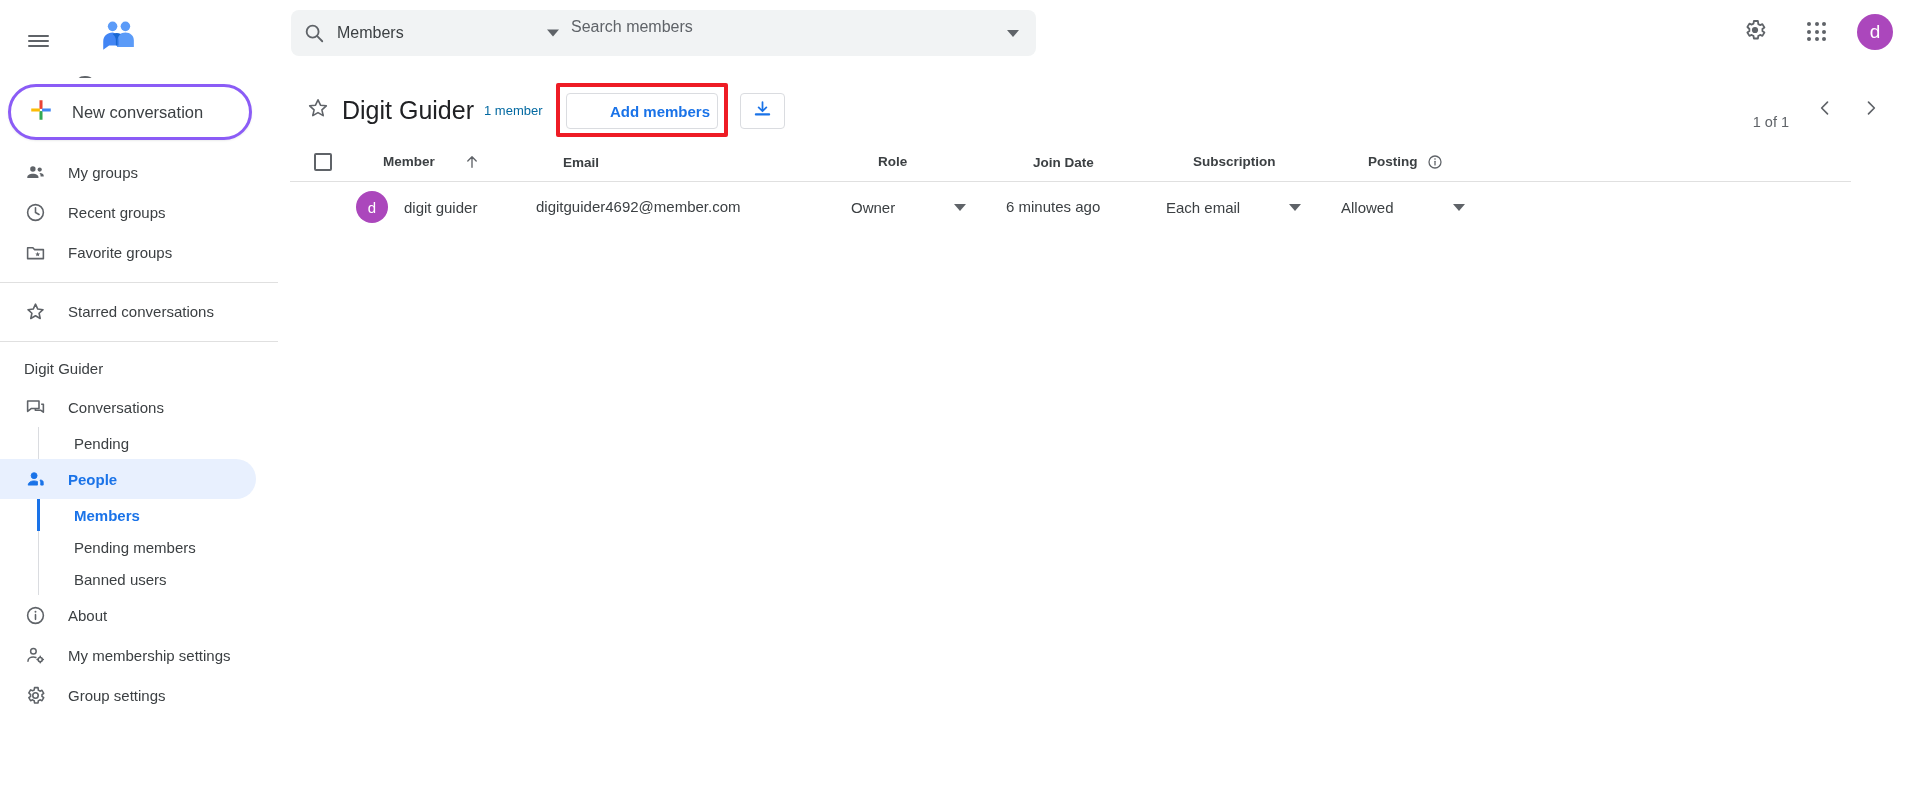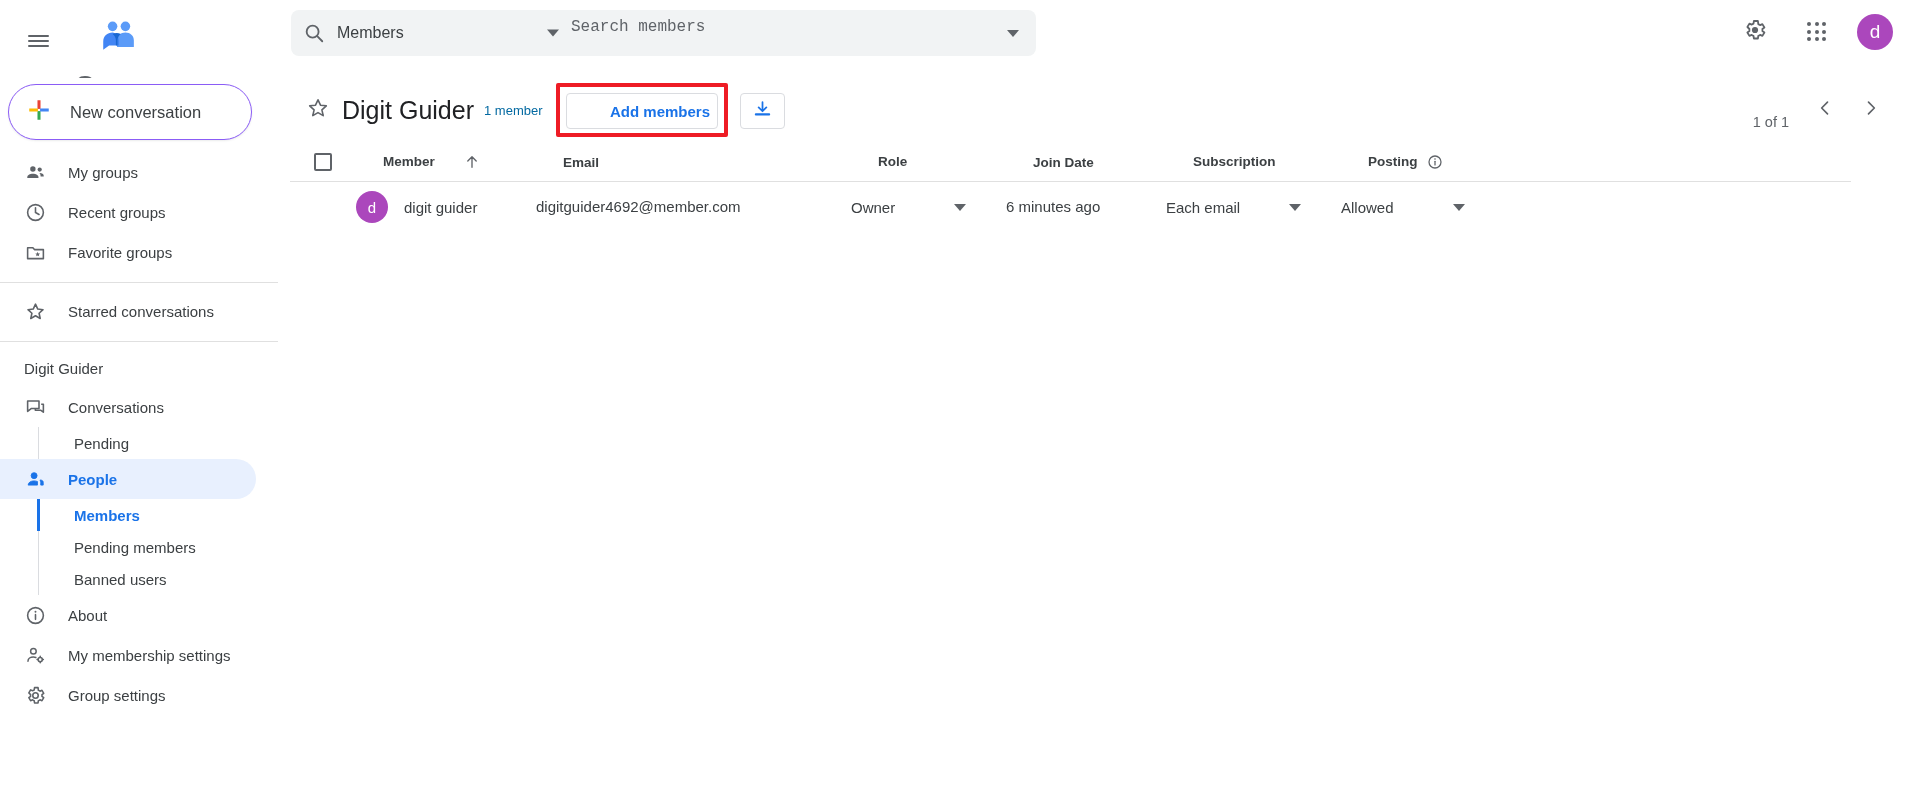--- a/index.html
+++ b/index.html
@@ -61,21 +61,21 @@
   .scope-label { font-size: 16px; color: #3c4043; }
   .scope-arrow {
     position: absolute; right: 8px; top: 50%; transform: translateY(-50%);
     width: 0; height: 0;
     border-left: 6px solid transparent; border-right: 6px solid transparent;
     border-top: 7px solid #5f6368;
   }
   .search-input {
     flex: 1; height: 46px; border: none; background: transparent;
     outline: none; font-size: 16px; color: #3c4043;
-    font-family: Liberation Mono, monospace;
+    font-family: Liberation Sans, sans-serif;
     padding: 0 6px 12px 4px;
   }
   .search-input::placeholder { color: #5f6368; }
   .search-expand {
     width: 46px; height: 46px; display:flex; align-items:center; justify-content:center;
     cursor: pointer; flex: none; position: relative;
   }
   .search-expand i {
     width: 0; height: 0;
     border-left: 6px solid transparent; border-right: 6px solid transparent;
@@ -108,21 +108,21 @@
   
   .sidebar {
     position: absolute; left: 0; top: 78px;
     width: 290px; height: 731px;
     background: #fff;
     overflow: hidden;
   }
   .new-conv {
     margin: 6px 0 0 8px;
     width: 244px; height: 56px;
-    border: 1px solid #8b5cf6; border-radius: 28px;
+    border: 3px solid #8b5cf6; border-radius: 28px;
     background: #fff;
     display: flex; align-items: center; gap: 18px;
     padding-left: 17px;
     cursor: pointer;
     box-shadow: 0 1px 2px 0 rgba(60,64,67,.10);
     text-align: center;
   }
   .new-conv-label { font-size: 16.5px; color: #3c4043; }
 
   .nav-list { margin-top: 12px; }

